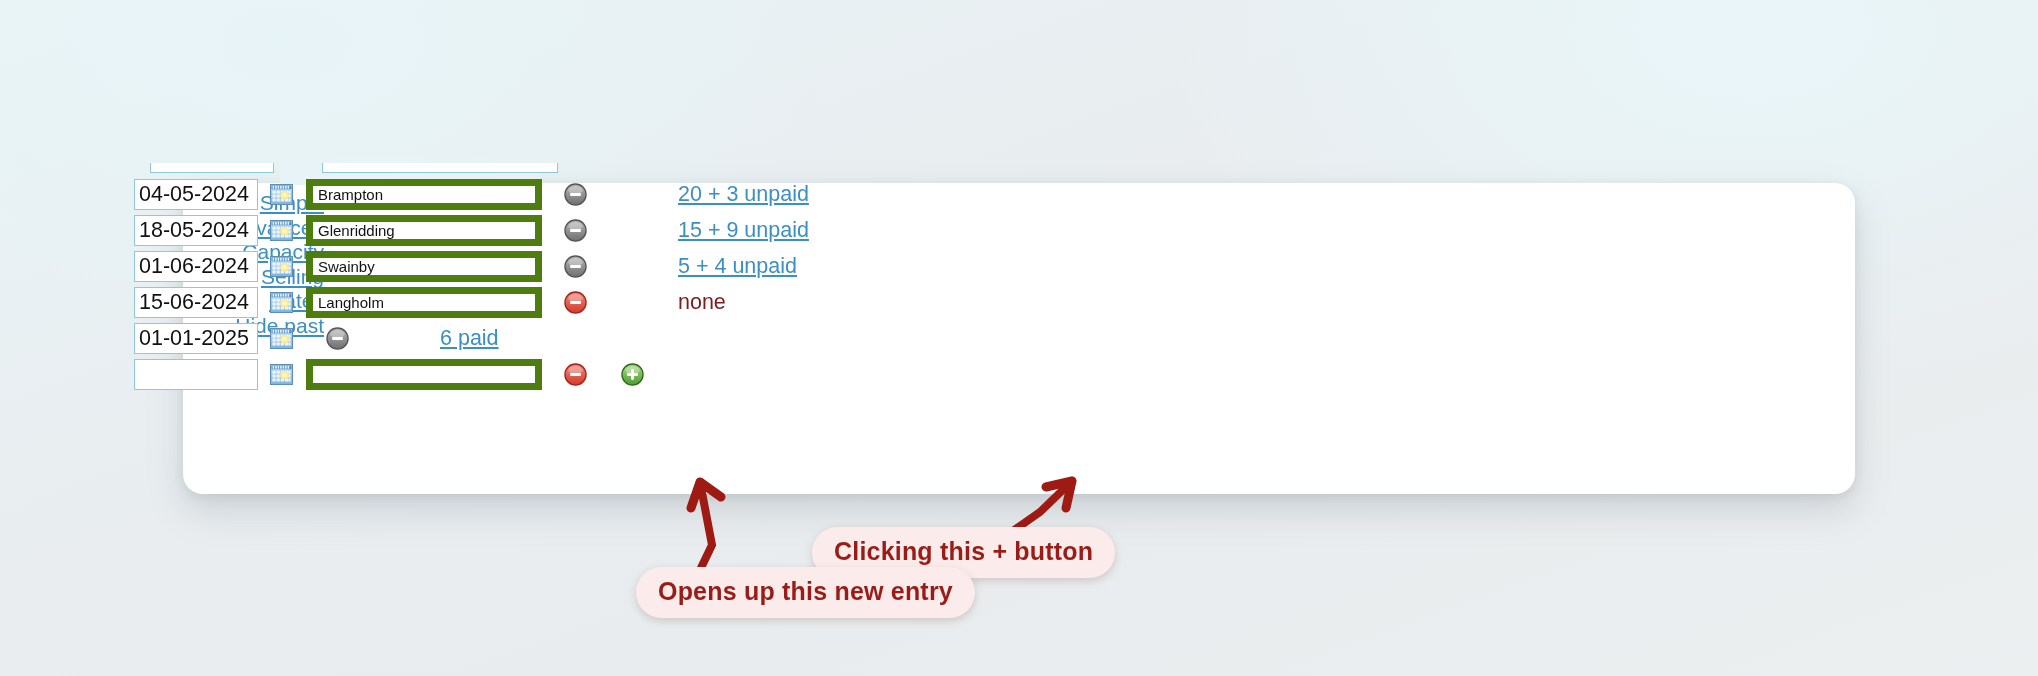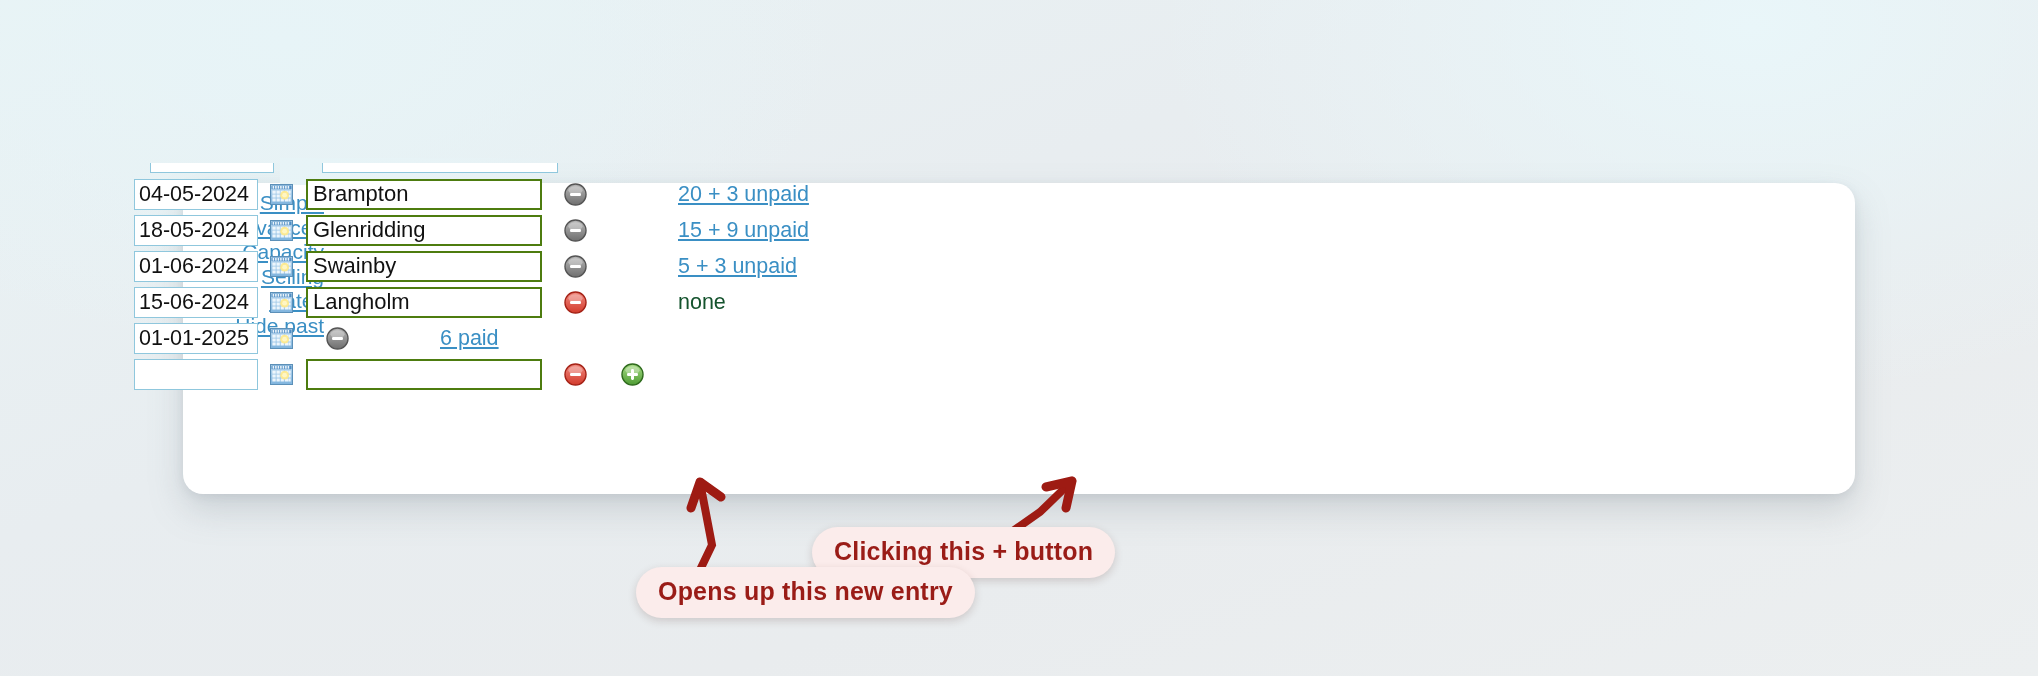--- a/index.html
+++ b/index.html
@@ -61,38 +61,38 @@
   .date-input::placeholder{ color:#bbb; }
 
   .cal-cell{ width:46px; display:flex; justify-content:center; align-items:center; }
   .cal-icon{
     width:23px; height:21px; display:block; cursor:pointer;
   }
 
   .name-cell{ width:236px; margin-left:2px; }
   .name-input{
     width:236px; height:31px;
-    border:2px solid #4d7c0f; background:#fff;
+    border:7px solid #4d7c0f; background:#fff;
     font-family:"Liberation Sans", sans-serif;
-    font-size:22px; color:#111; padding:0 5px;
+    font-size:15px; color:#111; padding:0 5px;
     line-height:29px; outline:none;
   }
 
   .minus-cell{ width:66px; display:flex; justify-content:center; align-items:center; }
   .plus-cell{ width:48px; display:flex; justify-content:center; align-items:center; }
 
   .btn-circle{ width:23px; height:23px; display:block; cursor:pointer; }
   .btn-circle.disabled{ cursor:default; }
 
   .status-cell{
     margin-left:22px; width:230px;
     font-size:21.5px; line-height:24px; white-space:nowrap;
   }
   .status-link{ color:#3a8fc4; text-decoration:underline; cursor:pointer; }
-  .status-plain{ color:#14532d; }
+  .status-plain{ color:#7f1d1d; }
 
   
   #partialRow{
     position:absolute; left:150px; top:163px; z-index:3;
     display:flex; align-items:flex-end; height:10px;
   }
   .partial-box{
     height:10px; border:1px solid #8fc7dd; border-top:none;
     background:#fff;
   }
@@ -303,21 +303,21 @@
       <stop offset="0" stop-color="#b8b8b8"></stop>
               <stop offset="1" stop-color="#6f6f6f"></stop>
             </linearGradient>
           </defs>
     <circle cx="12" cy="12" r="11" fill="url(#mgd)" stroke="#555" stroke-width="1.4"></circle>
     <ellipse cx="12" cy="7.6" rx="7.4" ry="4.2" fill="#ffffff" opacity=".3"></ellipse>
     <rect x="6.3" y="10.5" width="11.4" height="3.1" rx="1.2" fill="#ffffff"></rect>
   </svg>
       </div>
       <div class="plus-cell"></div>
-      <div class="status-cell"><span class="status-link">5 + 3 unpaid</span></div>
+      <div class="status-cell"><span class="status-link">5 + 4 unpaid</span></div>
     </div>
     <div class="row">
       <div class="date-cell"><input type="text" class="date-input" value="15-06-2024" placeholder="" style=""></div>
       <div class="cal-cell">
         <svg class="cal-icon" viewBox="0 0 23 21">
     <defs>
       <linearGradient id="calg" x1="0" y1="0" x2="0" y2="1">
         <stop offset="0" stop-color="#bcd9ef"></stop>
               <stop offset="1" stop-color="#7fb4de"></stop>
       </linearGradient>

